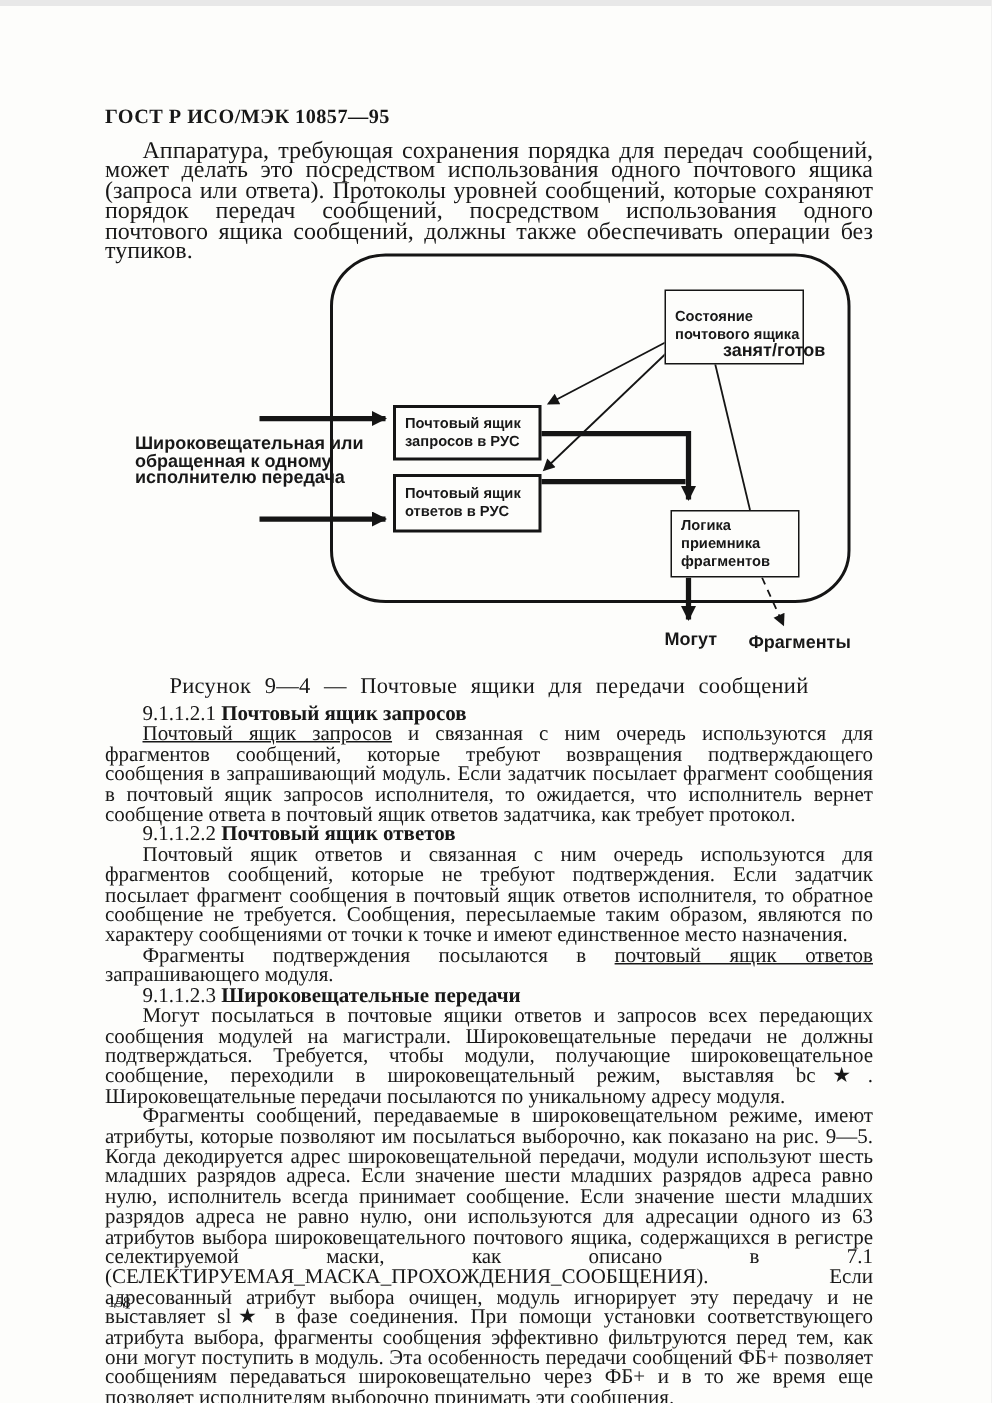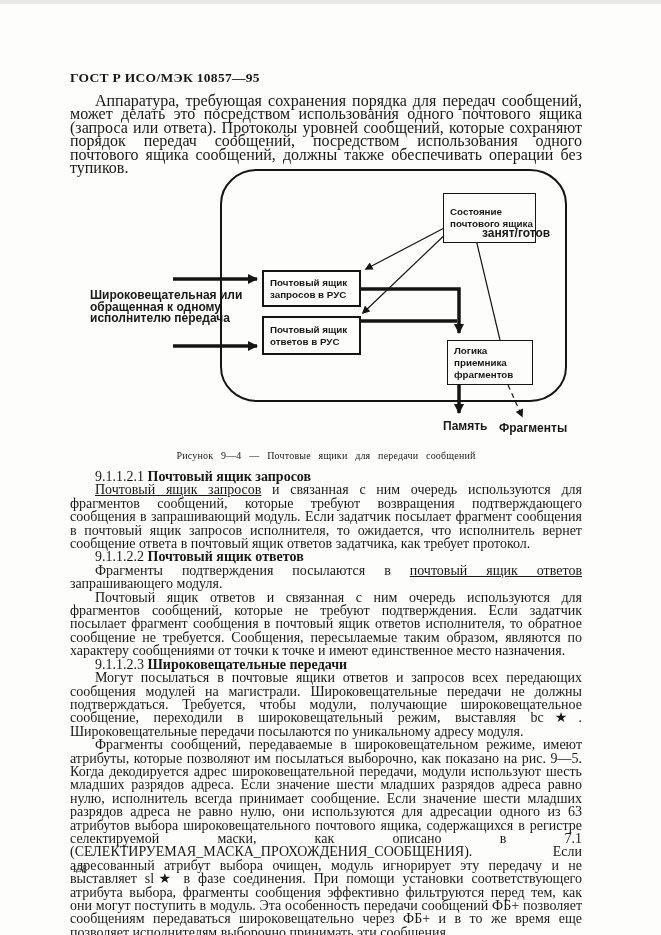--- a/index.html
+++ b/index.html
@@ -24,21 +24,21 @@
     line-height:12px; white-space:pre-line; display:flex; align-items:center;
     padding-left:6px; box-sizing:border-box;
   }
   .dbox.thick { border-width:2px; }
   .dlabel {
     position:absolute; font-family:"Liberation Sans", sans-serif; font-weight:bold;
     font-size:12px; line-height:11.5px; white-space:pre-line;
   }
   .caption {
     position:absolute; left:70px; top:446px; width:512px; text-align:center;
-    font-size:10px; word-spacing:5px; letter-spacing:0.2px;
+    font-size:15px; word-spacing:5px; letter-spacing:0.2px;
   }
   .body-text {
     position:absolute; left:70px; top:466px; width:512px;
     font-size:14px; line-height:13.4px; text-align:justify;
   }
   .body-text p { margin:0; text-indent:25px; }
   .sec-head { text-indent:25px; }
   .sec-head .ttl { font-weight:bold; }
   .ul { text-decoration:underline; }
   .page-number { position:absolute; left:72px; top:859px; font-size:10px; }
@@ -87,32 +87,32 @@
     <div class="dbox thick" style="left:262px; top:152px; width:99px; height:39px;">Почтовый ящик
 ответов в РУС</div>
     <div class="dbox" style="left:447px; top:176px; width:86px; height:45px;">Логика
 приемника
 фрагментов</div>
 
     <div class="dlabel" style="left:90px; top:126px;">Широковещательная или
 обращенная к одному
 исполнителю передача</div>
     <div class="dlabel" style="left:482px; top:64px;">занят/готов</div>
-    <div class="dlabel" style="left:443px; top:257px;">Память</div>
+    <div class="dlabel" style="left:443px; top:257px;">Могут</div>
     <div class="dlabel" style="left:499px; top:259px;">Фрагменты</div>
   </div>
 
   <div class="caption">Рисунок 9—4 — Почтовые ящики для передачи сообщений</div>
 
   <div class="body-text" id="sections-container">
       <div class="sec-head"><span class="num">9.1.1.2.1 </span><span class="ttl">Почтовый ящик запросов</span></div>
       <p><span class="ul">Почтовый ящик запросов</span><span> и связанная с ним очередь используются для фрагментов сообщений, которые требуют возвращения подтверждающего сообщения в запрашивающий модуль. Если задатчик посылает фрагмент сообщения в почтовый ящик запросов исполнителя, то ожидается, что исполнитель вернет сообщение ответа в почтовый ящик ответов задатчика, как требует протокол.</span></p>
       <div class="sec-head"><span class="num">9.1.1.2.2 </span><span class="ttl">Почтовый ящик ответов</span></div>
+      <p><span>Почтовый ящик ответов и связанная с ним очередь используются для фрагментов сообщений, которые не требуют подтверждения. Если задатчик посылает фрагмент сообщения в почтовый ящик ответов исполнителя, то обратное сообщение не требуется. Сообщения, пересылаемые таким образом, являются по характеру сообщениями от точки к точке и имеют единственное место назначения.</span></p>
       <p><span>Фрагменты подтверждения посылаются в </span><span class="ul">почтовый ящик ответов</span><span> запрашивающего модуля.</span></p>
-      <p><span>Почтовый ящик ответов и связанная с ним очередь используются для фрагментов сообщений, которые не требуют подтверждения. Если задатчик посылает фрагмент сообщения в почтовый ящик ответов исполнителя, то обратное сообщение не требуется. Сообщения, пересылаемые таким образом, являются по характеру сообщениями от точки к точке и имеют единственное место назначения.</span></p>
       <div class="sec-head"><span class="num">9.1.1.2.3 </span><span class="ttl">Широковещательные передачи</span></div>
       <p><span>Могут посылаться в почтовые ящики ответов и запросов всех передающих сообщения модулей на магистрали. Широковещательные передачи не должны подтверждаться. Требуется, чтобы модули, получающие широковещательное сообщение, переходили в широковещательный режим, выставляя bc★. Широковещательные передачи посылаются по уникальному адресу модуля.</span></p>
       <p><span>Фрагменты сообщений, передаваемые в широковещательном режиме, имеют атрибуты, которые позволяют им посылаться выборочно, как показано на рис. 9—5. Когда декодируется адрес широковещательной передачи, модули используют шесть младших разрядов адреса. Если значение шести младших разрядов адреса равно нулю, исполнитель всегда принимает сообщение. Если значение шести младших разрядов адреса не равно нулю, они используются для адресации одного из 63 атрибутов выбора широковещательного почтового ящика, содержащихся в регистре селектируемой маски, как описано в 7.1 (СЕЛЕКТИРУЕМАЯ_МАСКА_ПРОХОЖДЕНИЯ_СООБЩЕНИЯ). Если адресованный атрибут выбора очищен, модуль игнорирует эту передачу и не выставляет sl★ в фазе соединения. При помощи установки соответствующего атрибута выбора, фрагменты сообщения эффективно фильтруются перед тем, как они могут поступить в модуль. Эта особенность передачи сообщений ФБ+ позволяет сообщениям передаваться широковещательно через ФБ+ и в то же время еще позволяет исполнителям выборочно принимать эти сообщения.</span></p>
     </div>
 
   <div class="page-number">158</div>
 
 </div>
 
 </body></html>

